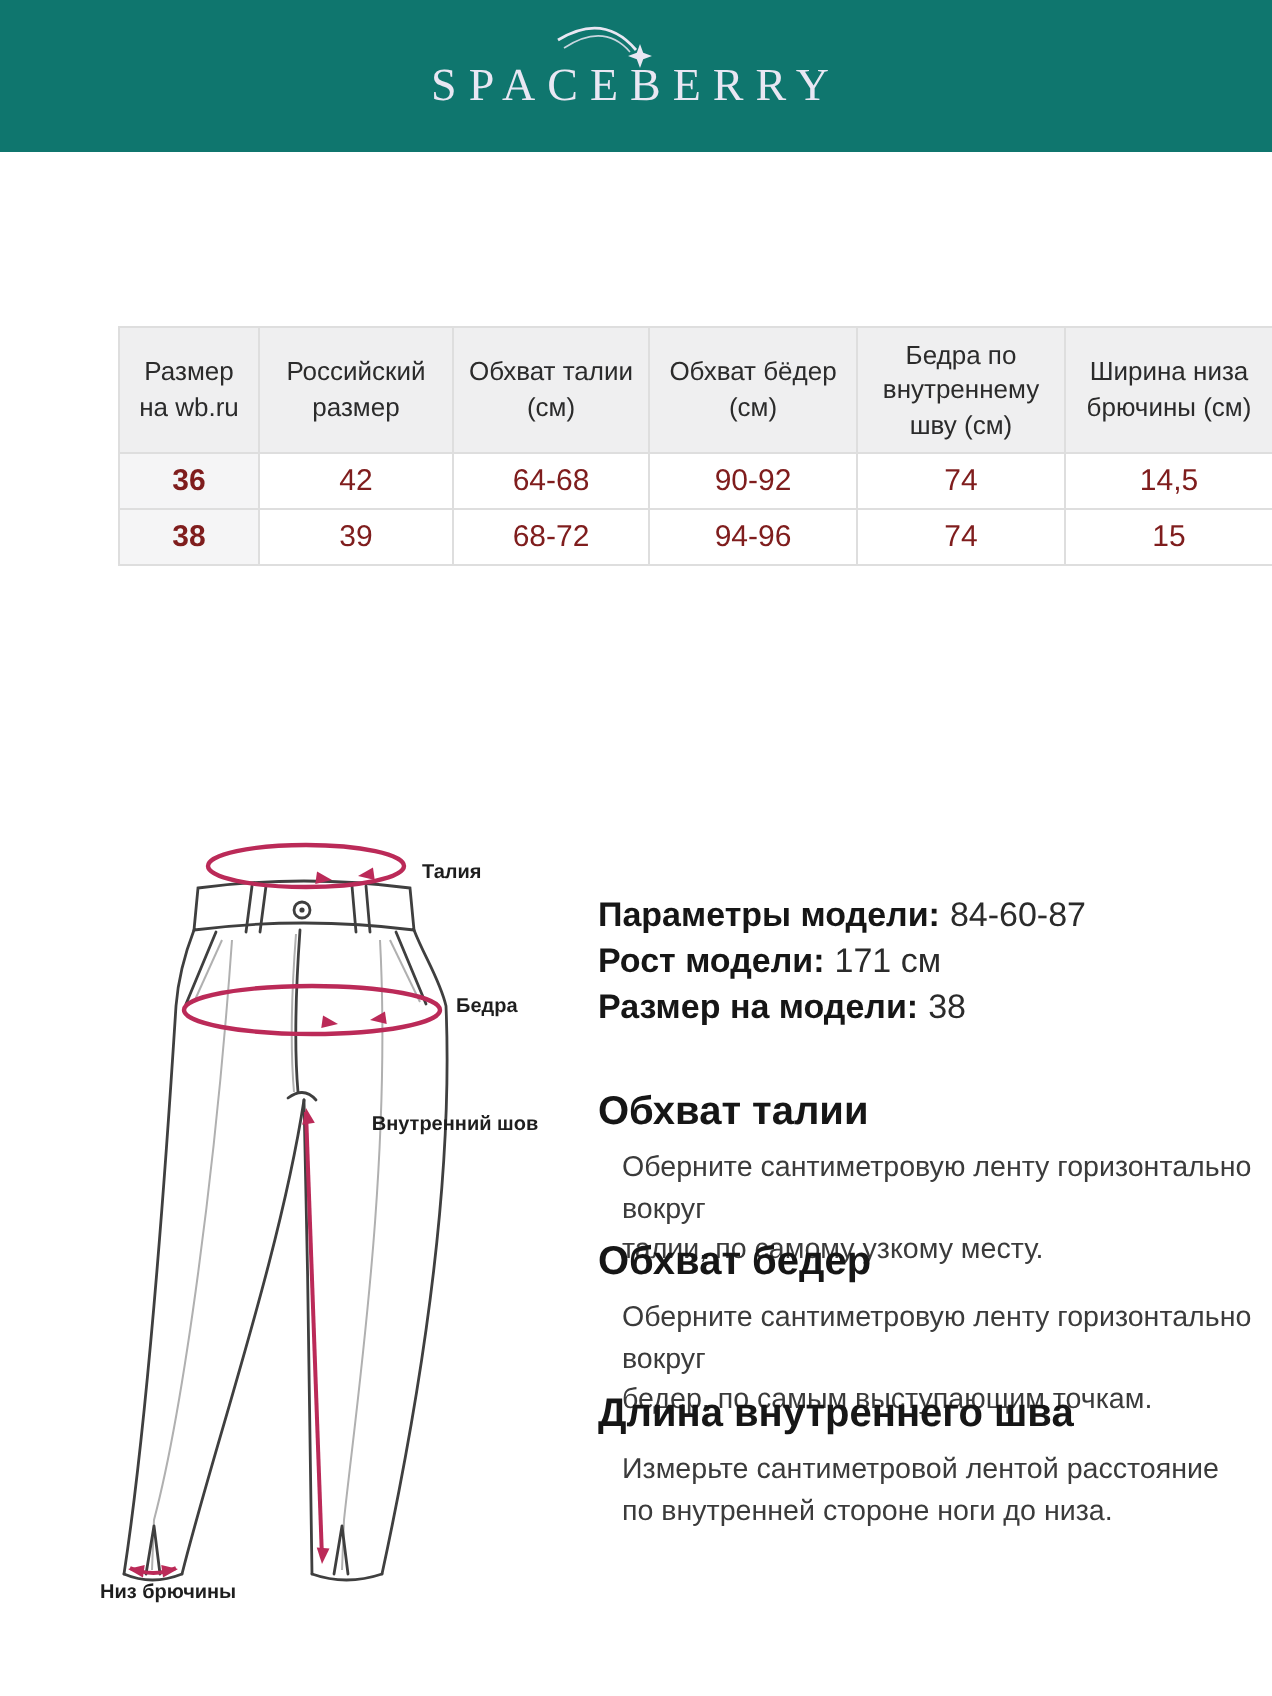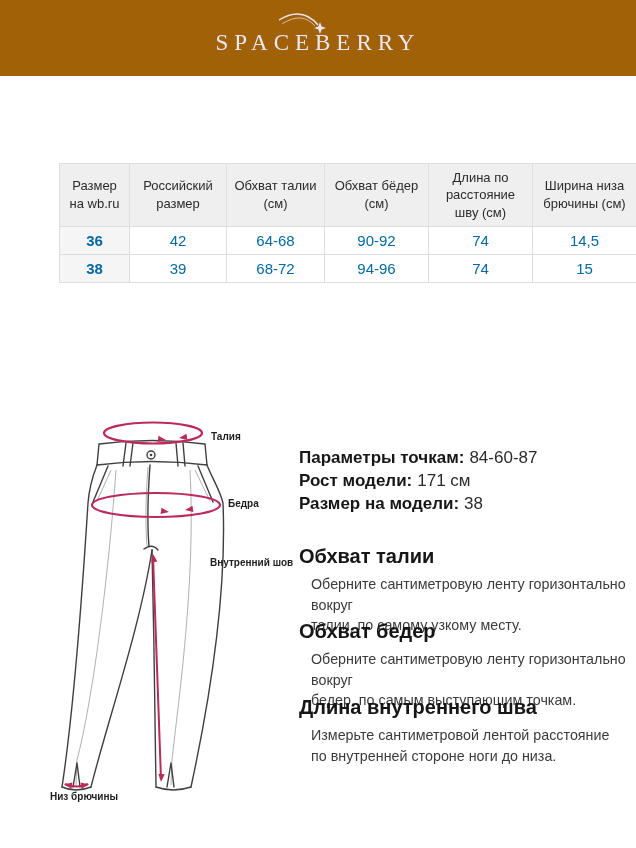--- a/index.html
+++ b/index.html
@@ -3,52 +3,52 @@
 <meta charset="utf-8">
 <style>
   html,body{margin:0;padding:0;background:#fff;}
   .page{
     position:relative;width:636px;height:848px;background:#ffffff;
     font-family:"Liberation Sans",sans-serif;overflow:hidden;
   }
   
   .brand-header{
     position:absolute;top:0;left:0;width:636px;height:76px;
-    background:#a16207;display:flex;align-items:center;justify-content:center;
+    background:#0f766e;display:flex;align-items:center;justify-content:center;
   }
   .logo-text{
     font-family:"Liberation Serif",serif;
     font-size:23px;letter-spacing:6px;color:#e9e7f3;font-weight:400;
     padding-top:10px;
   }
   .star-svg{position:absolute;left:276px;top:7px;width:50px;height:30px;}
   
   .size-table{
     position:absolute;left:30px;top:163px;width:577px;
     border-collapse:collapse;table-layout:fixed;margin-left:29px;
   }
   .size-table th,.size-table td{
     border:1px solid #dedede;text-align:center;vertical-align:middle;
   }
   .size-table th{
     background:#efeff0;font-size:13px;font-weight:500;color:#2b2b2b;
     line-height:1.35;height:54px;padding:4px 5px;
   }
   .size-table td{
-    font-size:15px;color:#0369a1;height:27px;padding:0 4px;background:#fff;
+    font-size:15px;color:#7f1d1d;height:27px;padding:0 4px;background:#fff;
   }
   .size-table td.first{font-weight:700;background:#f5f5f6;}
   
   .diagram-svg{position:absolute;left:52px;top:413px;width:240px;height:385px;}
   .diag-label{
     position:absolute;font-size:10px;font-weight:600;color:#1e1e1e;line-height:1.45;
   }
   .lbl-waist{left:211px;top:430px;}
   .lbl-hips{left:228px;top:497px;}
-  .lbl-inseam{left:210px;top:556px;width:95px;}
+  .lbl-inseam{left:180px;top:556px;width:95px;text-align:center;}
   .lbl-hem{left:50px;top:790px;}
   
   .model-info{position:absolute;left:299px;top:446px;width:330px;}
   .info-line{font-size:17px;line-height:23px;color:#2b2b2b;}
   .info-label{font-weight:700;color:#161616;}
   .info-value{margin-left:5px;text-align:right;}
   .guide{position:absolute;left:299px;width:334px;}
   .guide-1{top:545px;}
   .guide-2{top:620px;}
   .guide-3{top:696px;}
@@ -82,21 +82,21 @@
       <col style="width:104px">
         <col style="width:104px">
         <col style="width:104px">
     </colgroup>
     <thead>
       <tr>
         <th>Размер на wb.ru</th>
         <th>Российский размер</th>
         <th>Обхват талии (см)</th>
         <th>Обхват бёдер (см)</th>
-        <th>Длина по расстояние шву (см)</th>
+        <th>Бедра по внутреннему шву (см)</th>
         <th>Ширина низа брючины (см)</th>
       </tr>
     </thead>
     <tbody>
       <tr>
         <td class="first">36</td>
         <td>42</td>
         <td>64-68</td>
         <td>90-92</td>
         <td>74</td>
@@ -161,21 +161,21 @@
     </g>
   </svg>
 
   <div class="diag-label lbl-waist">Талия</div>
   <div class="diag-label lbl-hips">Бедра</div>
   <div class="diag-label lbl-inseam">Внутренний шов</div>
   <div class="diag-label lbl-hem">Низ брючины</div>
 
   <div class="model-info">
     <div class="info-line">
-      <span class="info-label">Параметры точкам:</span><span class="info-value">84-60-87</span>
+      <span class="info-label">Параметры модели:</span><span class="info-value">84-60-87</span>
     </div>
     <div class="info-line">
       <span class="info-label">Рост модели:</span><span class="info-value">171 см</span>
     </div>
     <div class="info-line">
       <span class="info-label">Размер на модели:</span><span class="info-value">38</span>
     </div>
   </div>
 
   <div class="guide guide-1">

